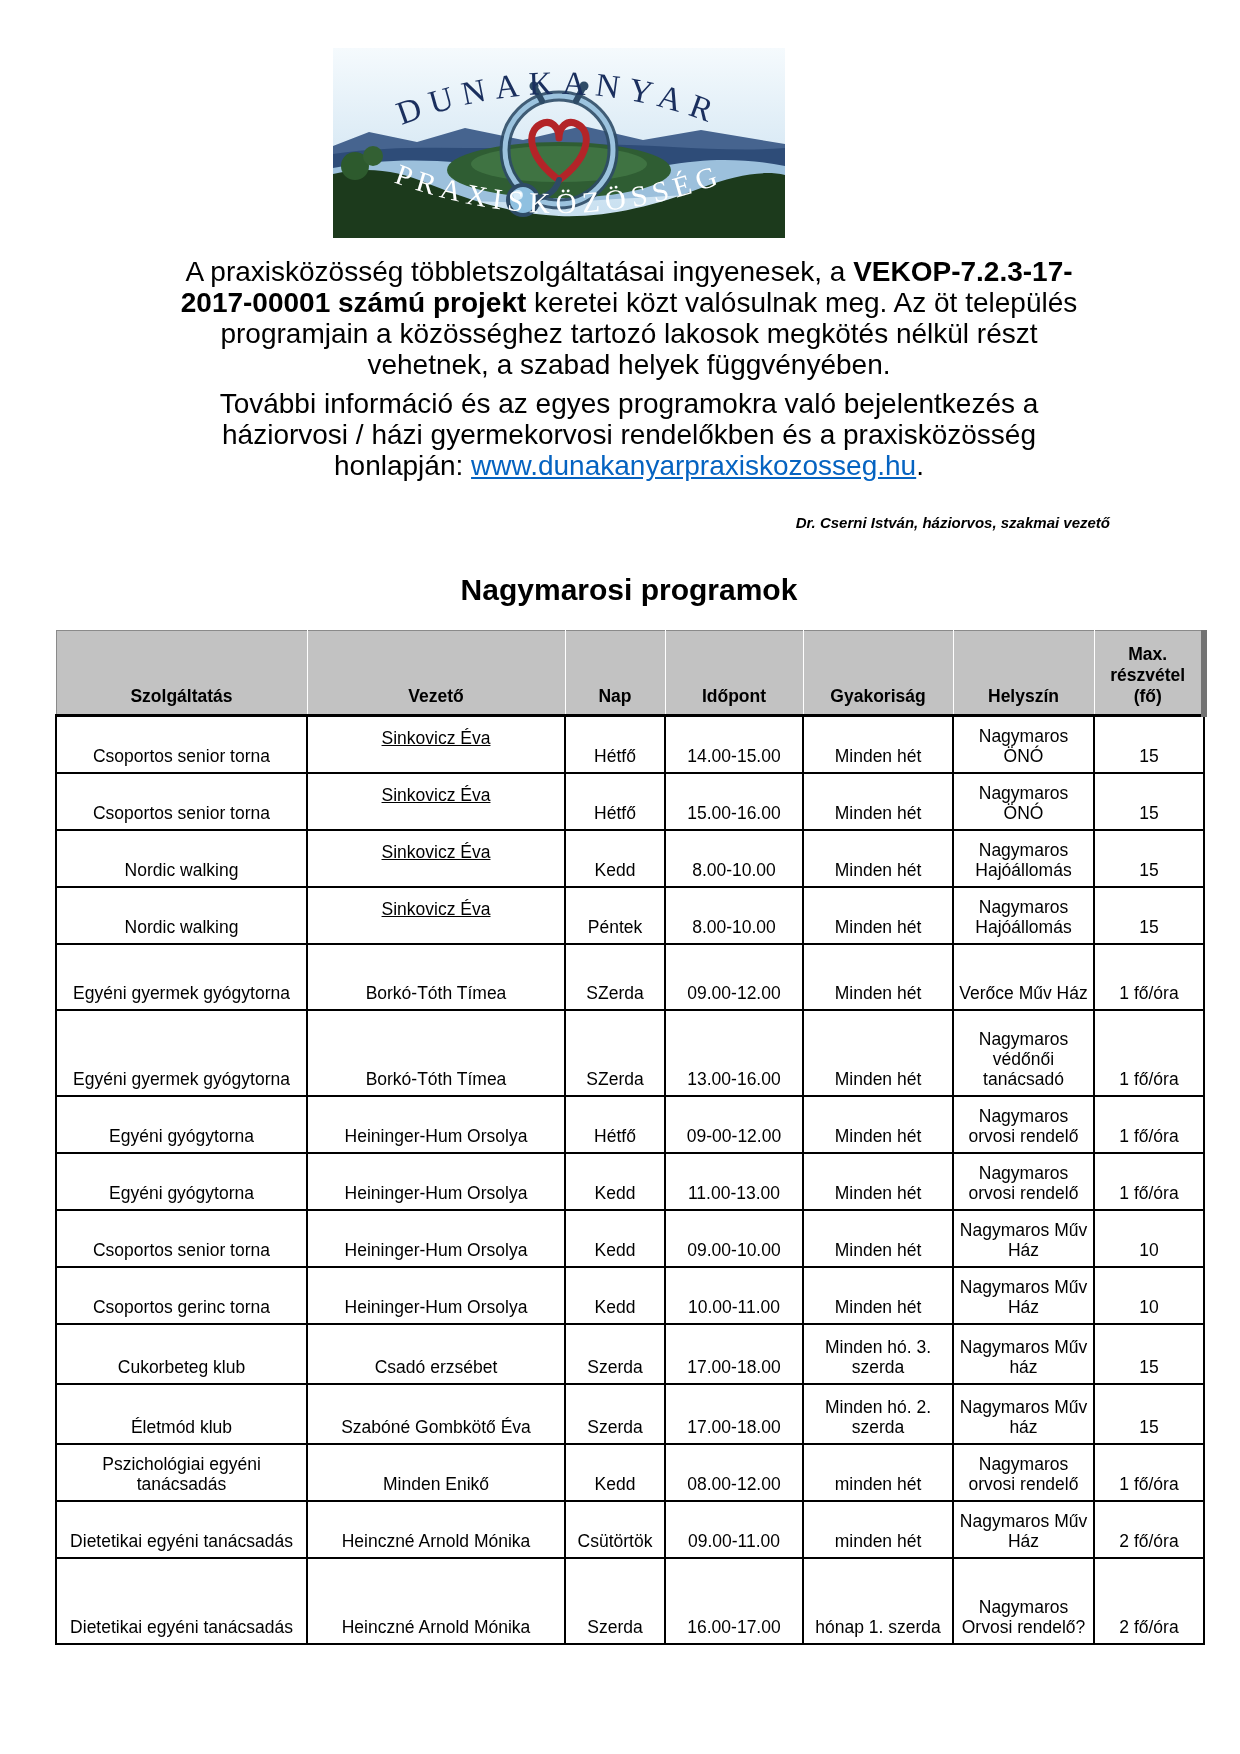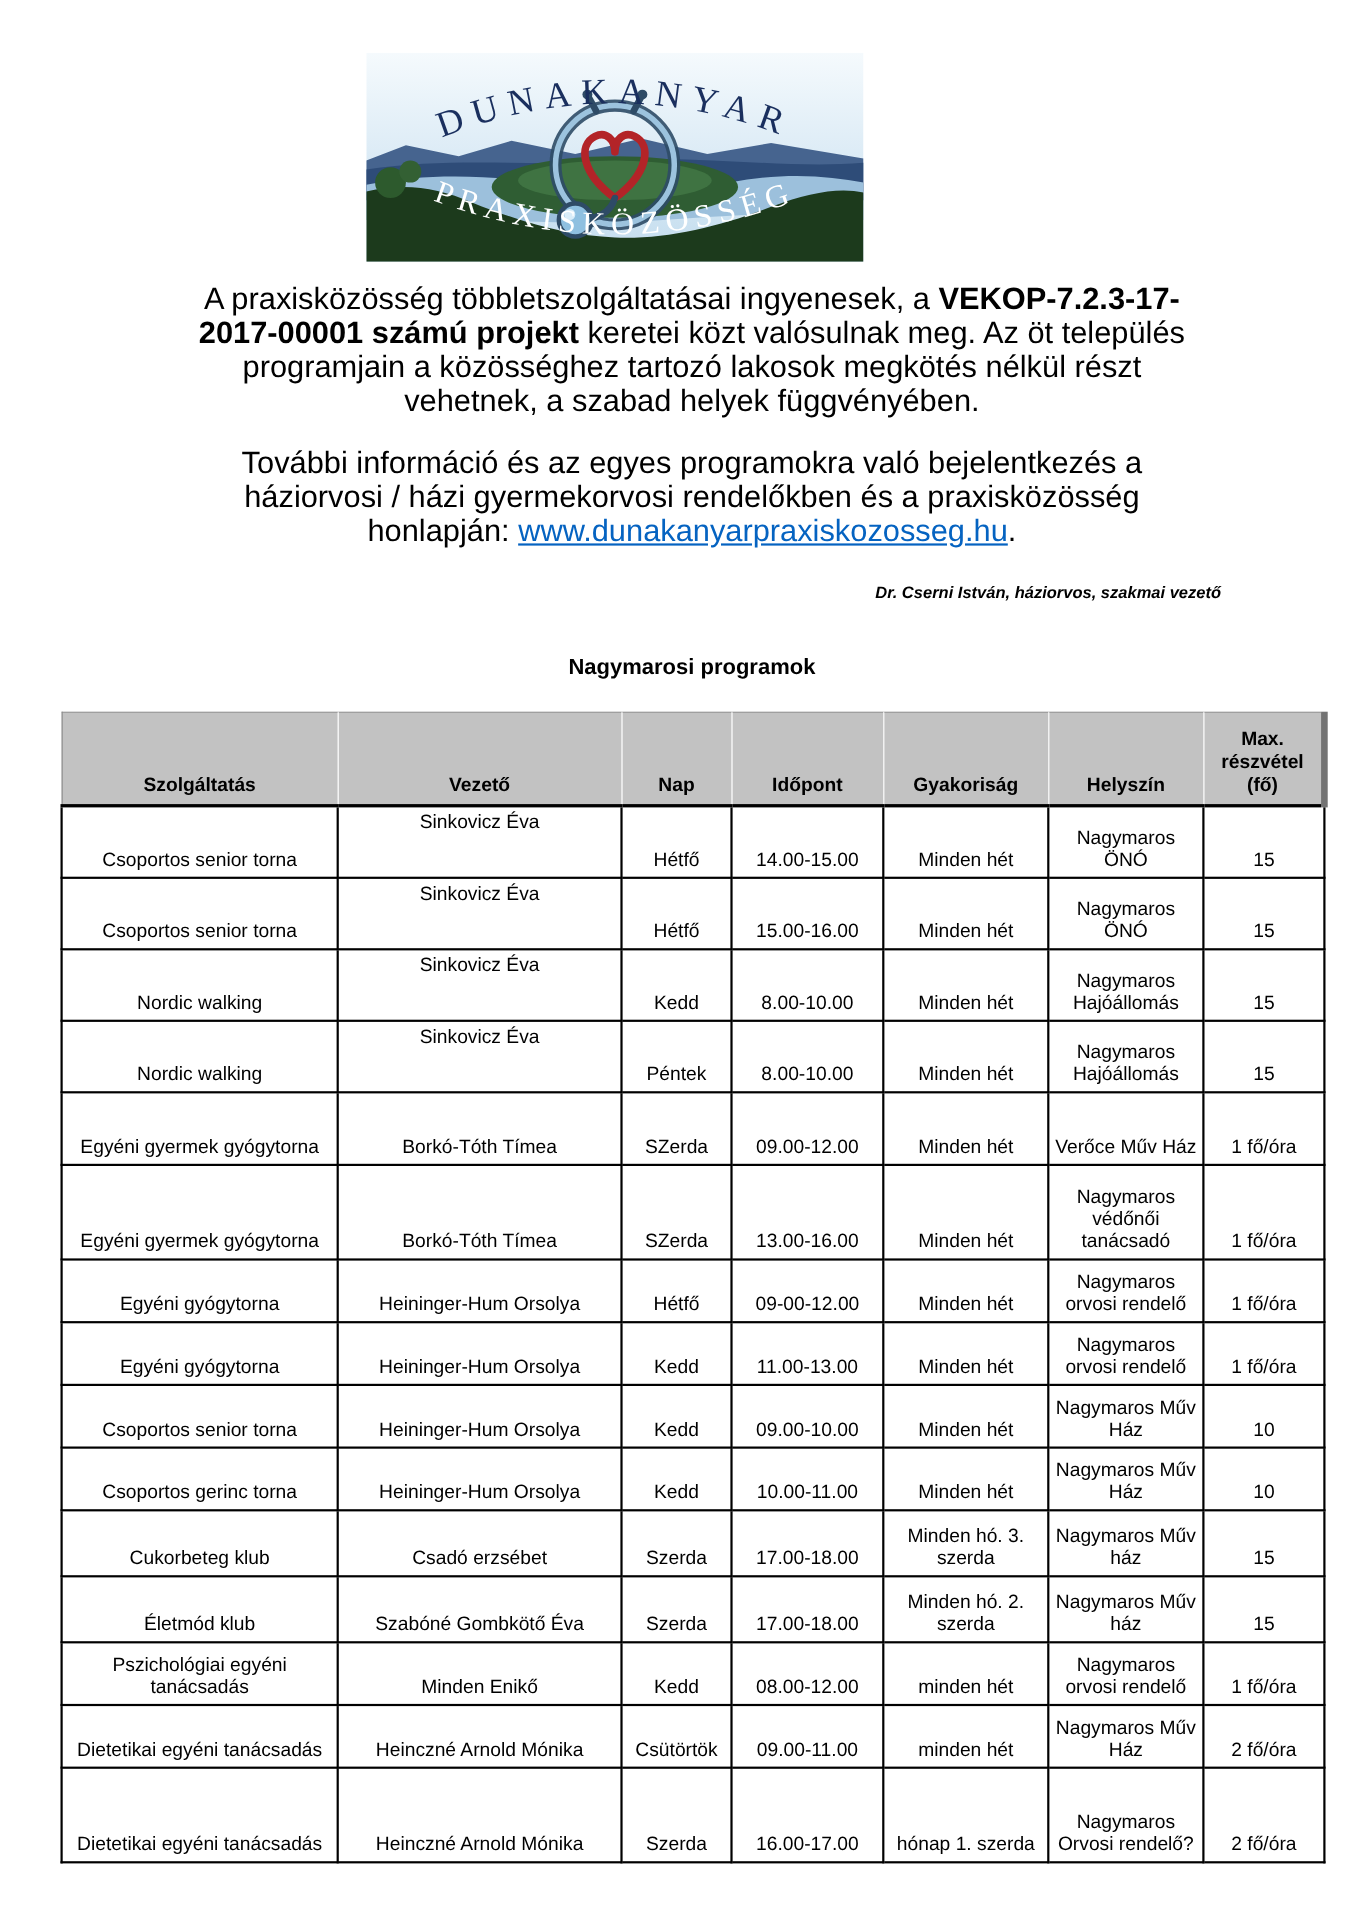--- a/index.html
+++ b/index.html
@@ -12,26 +12,26 @@
   .page{position:relative;width:1240px;height:1754px;overflow:hidden;}
 
   
   .logo-wrap{margin:48px 0 0 333px;width:452px;height:190px;}
   .logo-wrap svg{display:block;}
 
   
   .content{width:1148px;margin-left:55px;}
   .intro-p{margin:0;padding:0 104px;text-align:center;font-size:28px;line-height:31px;}
   .intro-p1{margin-top:18px;}
-  .intro-p2{margin-top:25px;}
+  .intro-p2{margin-top:8px;}
   .intro-p b{font-weight:bold;}
   a.site-link{color:#0563c1;text-decoration:underline;}
   .signature{margin-top:26px;padding-right:93px;text-align:right;
     font-weight:bold;font-style:italic;font-size:15px;line-height:31px;}
-  .section-title{margin-top:34px;text-align:center;font-weight:bold;font-size:20px;line-height:36px;}
+  .section-title{margin-top:34px;text-align:center;font-weight:bold;font-size:30px;line-height:36px;}
 
   
   table.program-table{
     margin:22px 0 0 55px;width:1148px;
     border-collapse:collapse;table-layout:fixed;
     font-size:17.5px;
   }
   .program-table th{
     background:#c2c2c2;
     font-weight:bold;text-align:center;vertical-align:bottom;
@@ -48,21 +48,21 @@
     padding:3px 4px 6px;line-height:20px;
     overflow:hidden;
   }
   .program-table tbody tr{height:57px;}
   .program-table tbody tr:nth-child(5){height:66px;}
   .program-table tbody tr:nth-child(6){height:86px;}
   .program-table tbody tr:nth-child(11){height:60px;}
   .program-table tbody tr:nth-child(12){height:60px;}
   .program-table tbody tr:nth-child(15){height:86px;}
   
-  .program-table tbody tr:nth-child(-n+4) td:nth-child(2){padding-bottom:40px;}
+  .program-table tbody tr:nth-child(-n+4) td:nth-child(2){padding-bottom:24px;text-decoration:underline;}
 </style>
 </head>
 <body>
 
 <div class="page">
 
   <div class="logo-wrap">
     <svg width="452" height="190" viewBox="0 0 452 190" aria-hidden="true">
       <defs>
         <linearGradient id="sky" x1="0" y1="0" x2="0" y2="1">

